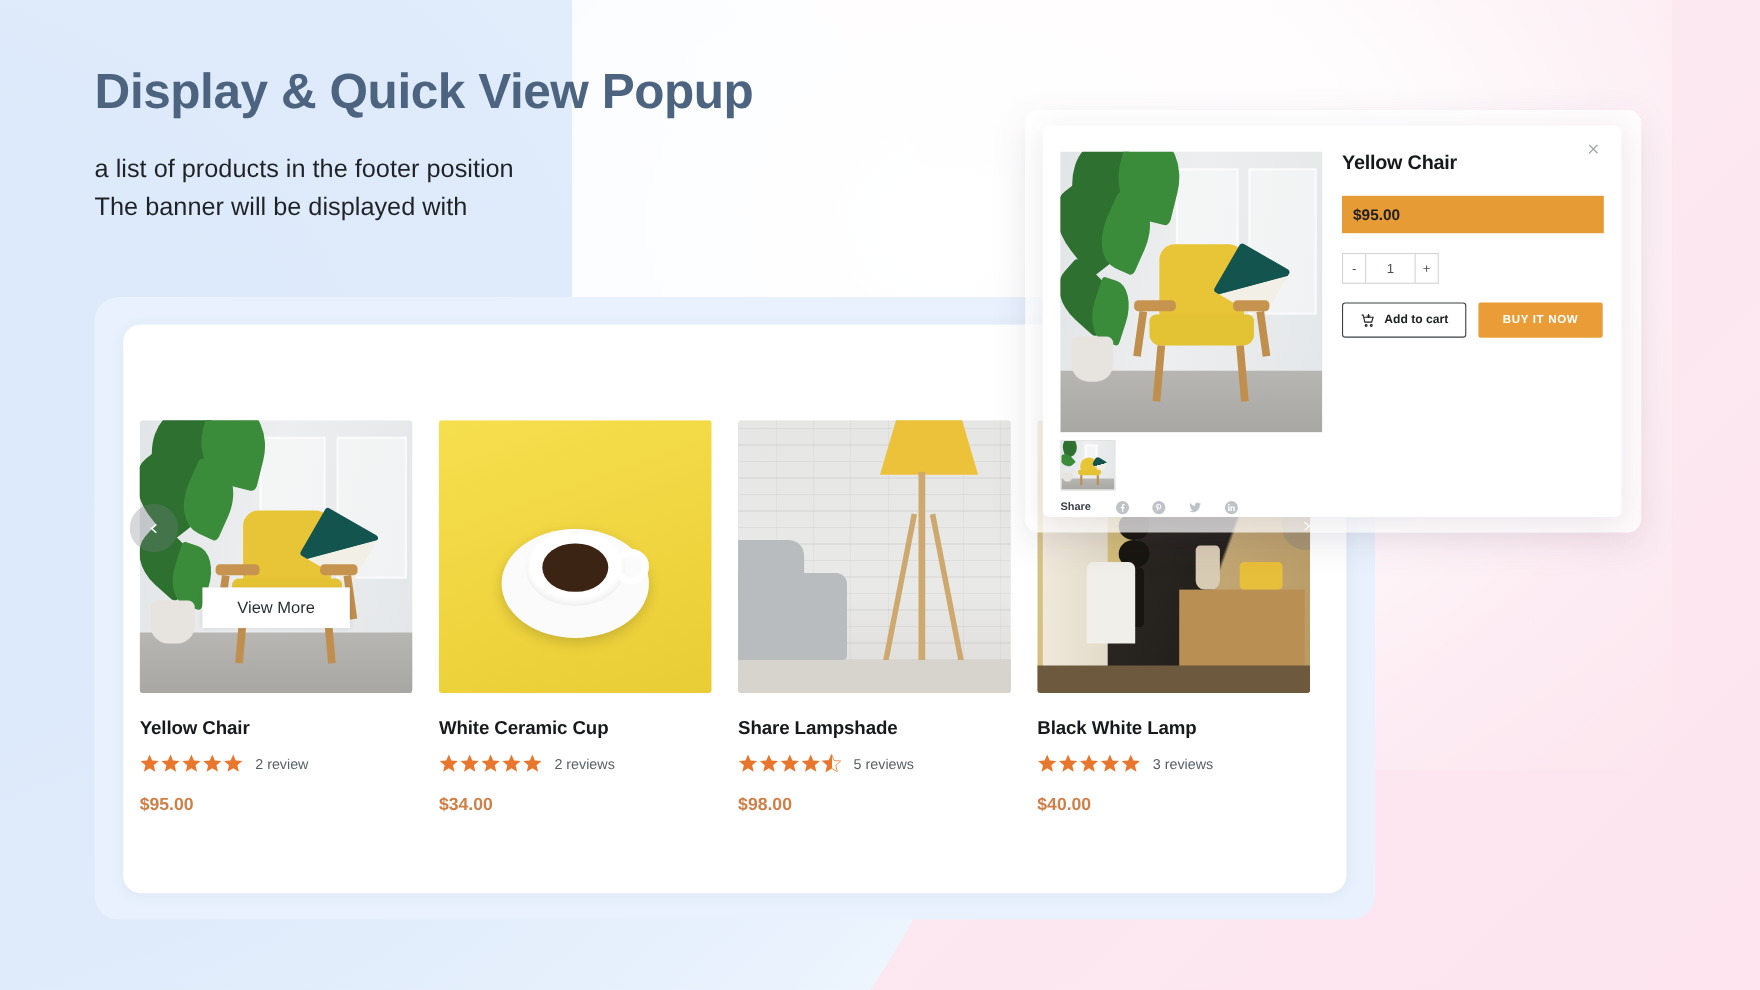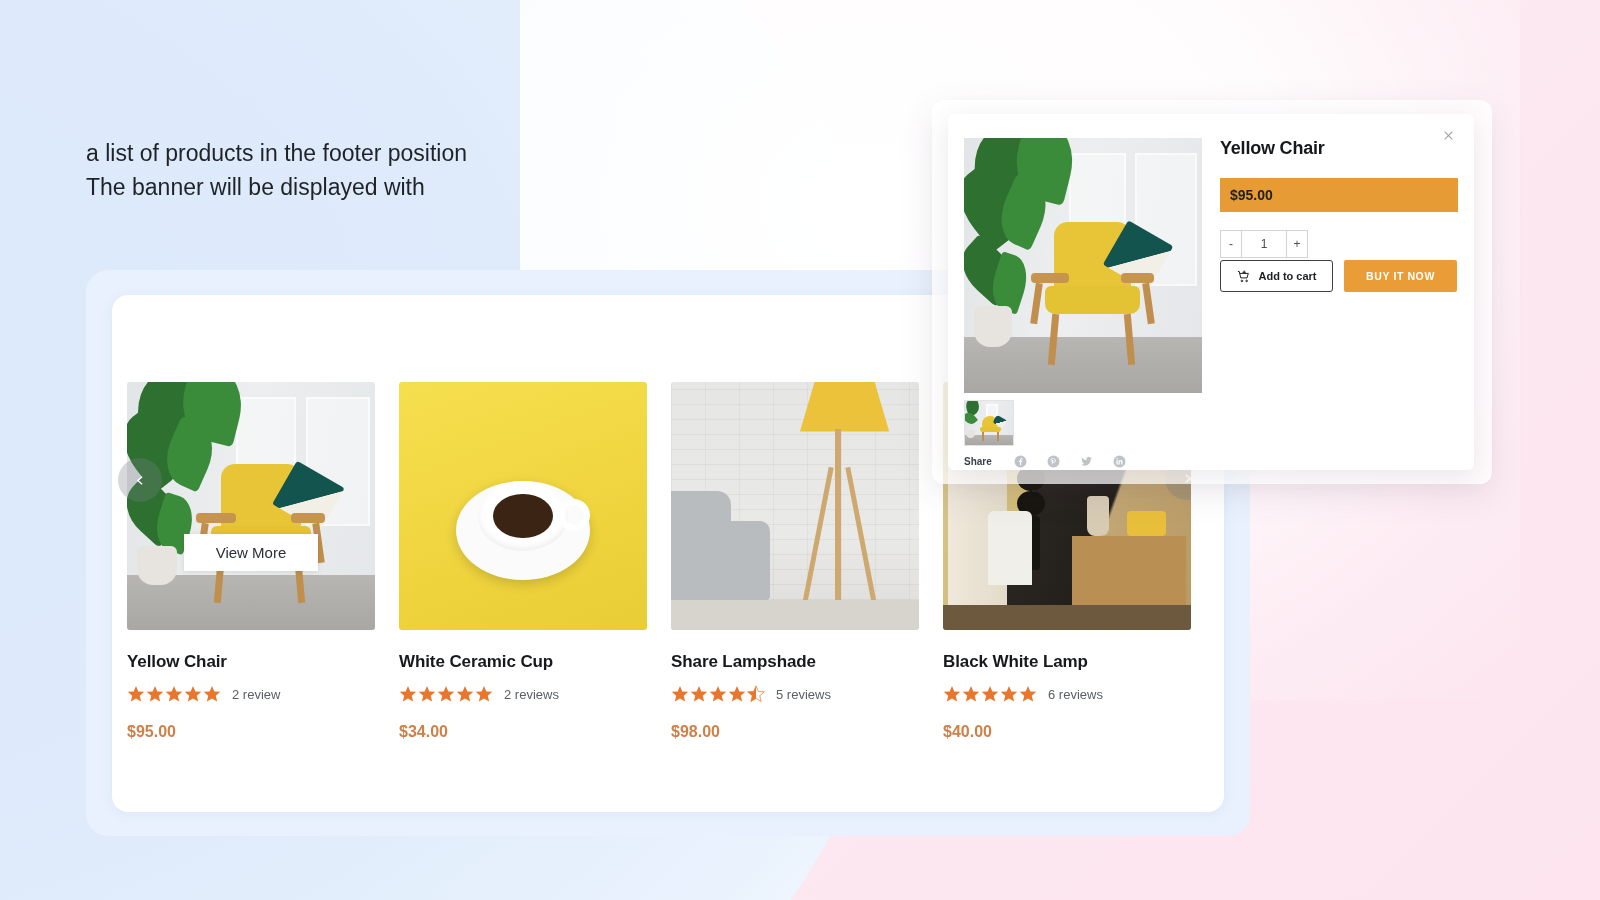--- a/index.html
+++ b/index.html
@@ -171,39 +171,40 @@
     font-size: 10px; color: #4a4d52; justify-content: space-between;
   }
   .qv-qty { margin-top: 18px; display: flex; height: 28px; width: 88px; }
   .qv-qty > div {
     border: 1px solid #d3d4d6; display:flex; align-items:center; justify-content:center;
     font-size: 12px; color: #4a4d52;
   }
   .qv-minus { width: 22px; }
   .qv-num { width: 44px; border-left: none !important; border-right: none !important; }
   .qv-plus { width: 22px; }
-  .qv-actions { margin-top: 2px; display: flex; gap: 11px; }
+  .qv-actions { margin-top: 17px; display: flex; gap: 11px; }
   .qv-atc {
     width: 113px; height: 32px; border: 1px solid #3d3f43; border-radius: 3px;
     display: flex; align-items: center; justify-content: center; gap: 7px;
     font-size: 11px; font-weight: bold; color: #1d1f22; background:#fff;
   }
   .qv-buy {
     width: 113px; height: 32px; background: #ea9d37; border-radius: 2px;
     display: flex; align-items: center; justify-content: center;
     font-size: 10.5px; font-weight: bold; color: #ffffff; letter-spacing: 0.6px;
   }
 </style>
 </head>
 <body>
 
 <div id="stage">
   <div class="blob-blue"></div>
   <div class="blob-white"></div>
 
+  <div class="headline">Display &amp; Quick View Popup</div>
   <div class="subline">
     <div>a list of products in the footer position</div>
     <div>The banner will be displayed with</div>
   </div>
 
   <div class="store-outer"></div>
   <div class="store-inner">
 
     <div class="grid">
 
@@ -366,21 +367,21 @@
             <svg class="star" viewBox="0 0 20 20">
                 <polygon points="10,1 12.6,7.1 19.2,7.6 14.2,11.9 15.7,18.4 10,14.9 4.3,18.4 5.8,11.9 0.8,7.6 7.4,7.1" fill="#e8762c"></polygon>
               </svg>
             <svg class="star" viewBox="0 0 20 20">
                 <polygon points="10,1 12.6,7.1 19.2,7.6 14.2,11.9 15.7,18.4 10,14.9 4.3,18.4 5.8,11.9 0.8,7.6 7.4,7.1" fill="#e8762c"></polygon>
               </svg>
             <svg class="star" viewBox="0 0 20 20">
                 <polygon points="10,1 12.6,7.1 19.2,7.6 14.2,11.9 15.7,18.4 10,14.9 4.3,18.4 5.8,11.9 0.8,7.6 7.4,7.1" fill="#e8762c"></polygon>
               </svg>
           </div>
-          <div class="reviews">6 reviews</div>
+          <div class="reviews">3 reviews</div>
         </div>
         <div class="price">$40.00</div>
       </div>
 
     </div>
   </div>
 
   <div class="carousel-arrow left">
     <svg width="13" height="13" viewBox="0 0 24 24" fill="none" stroke="#ffffff" stroke-width="2.6">
         <polyline points="15 5 7 12 15 19"></polyline>

